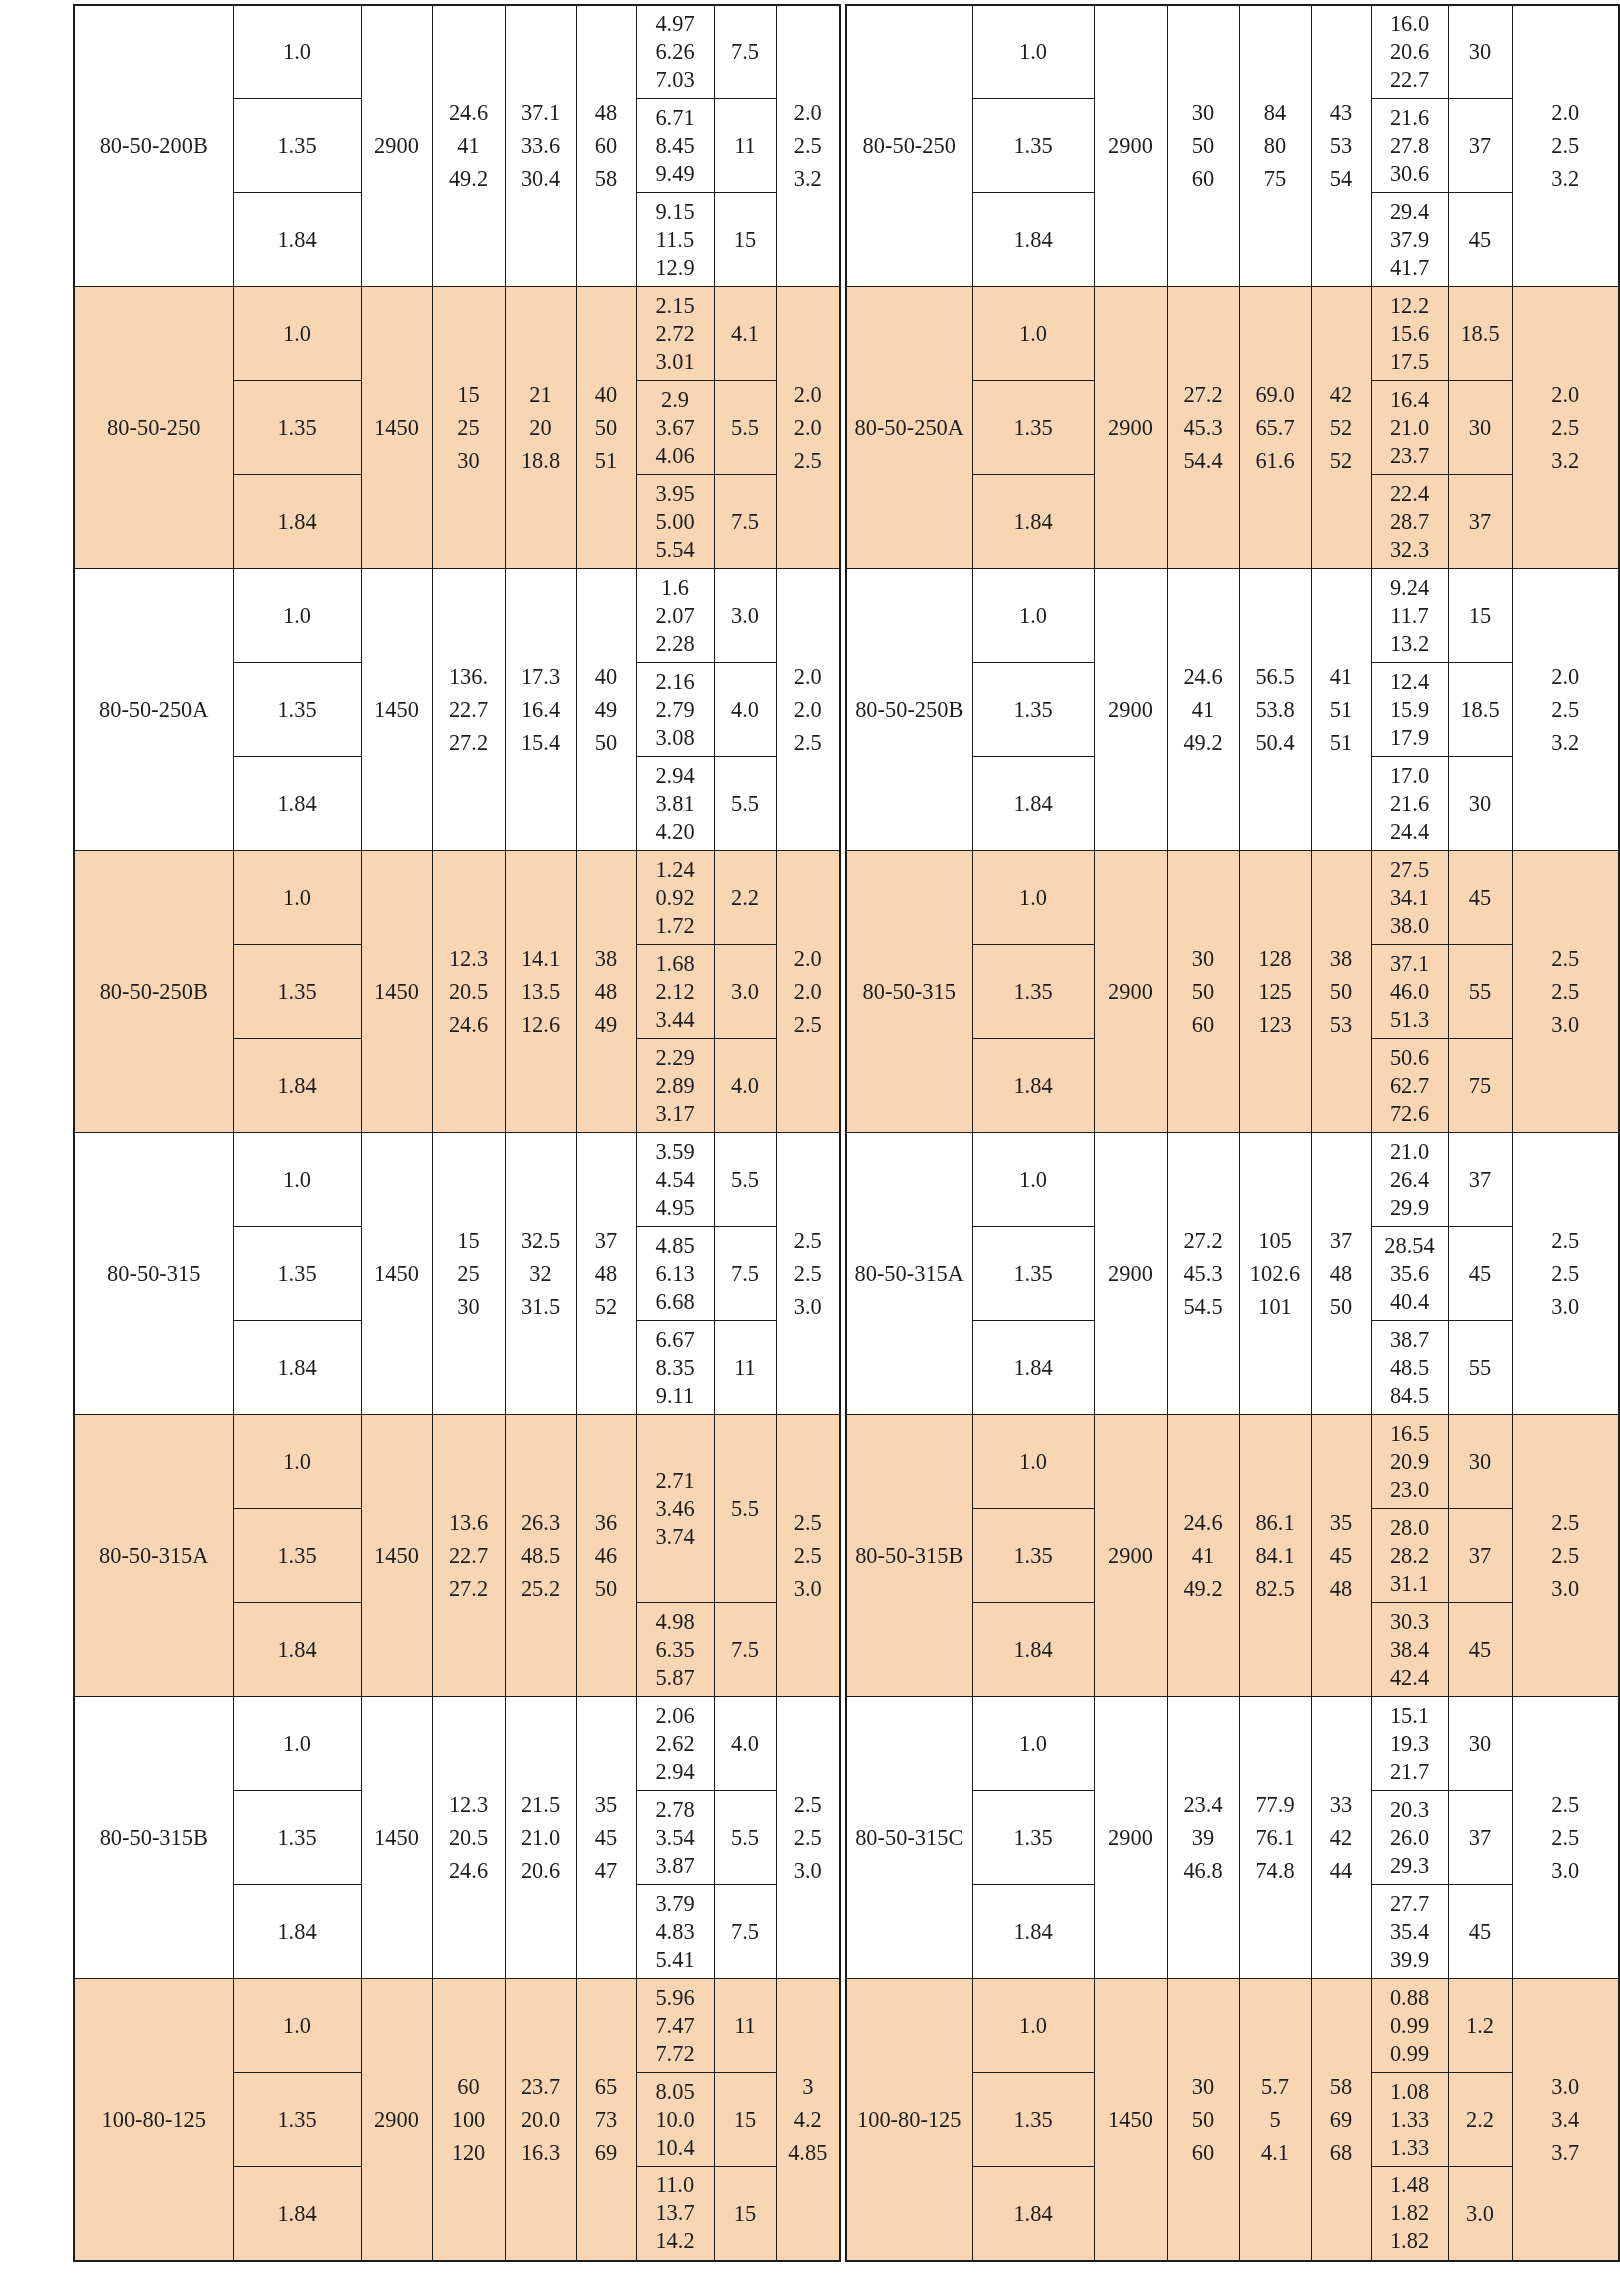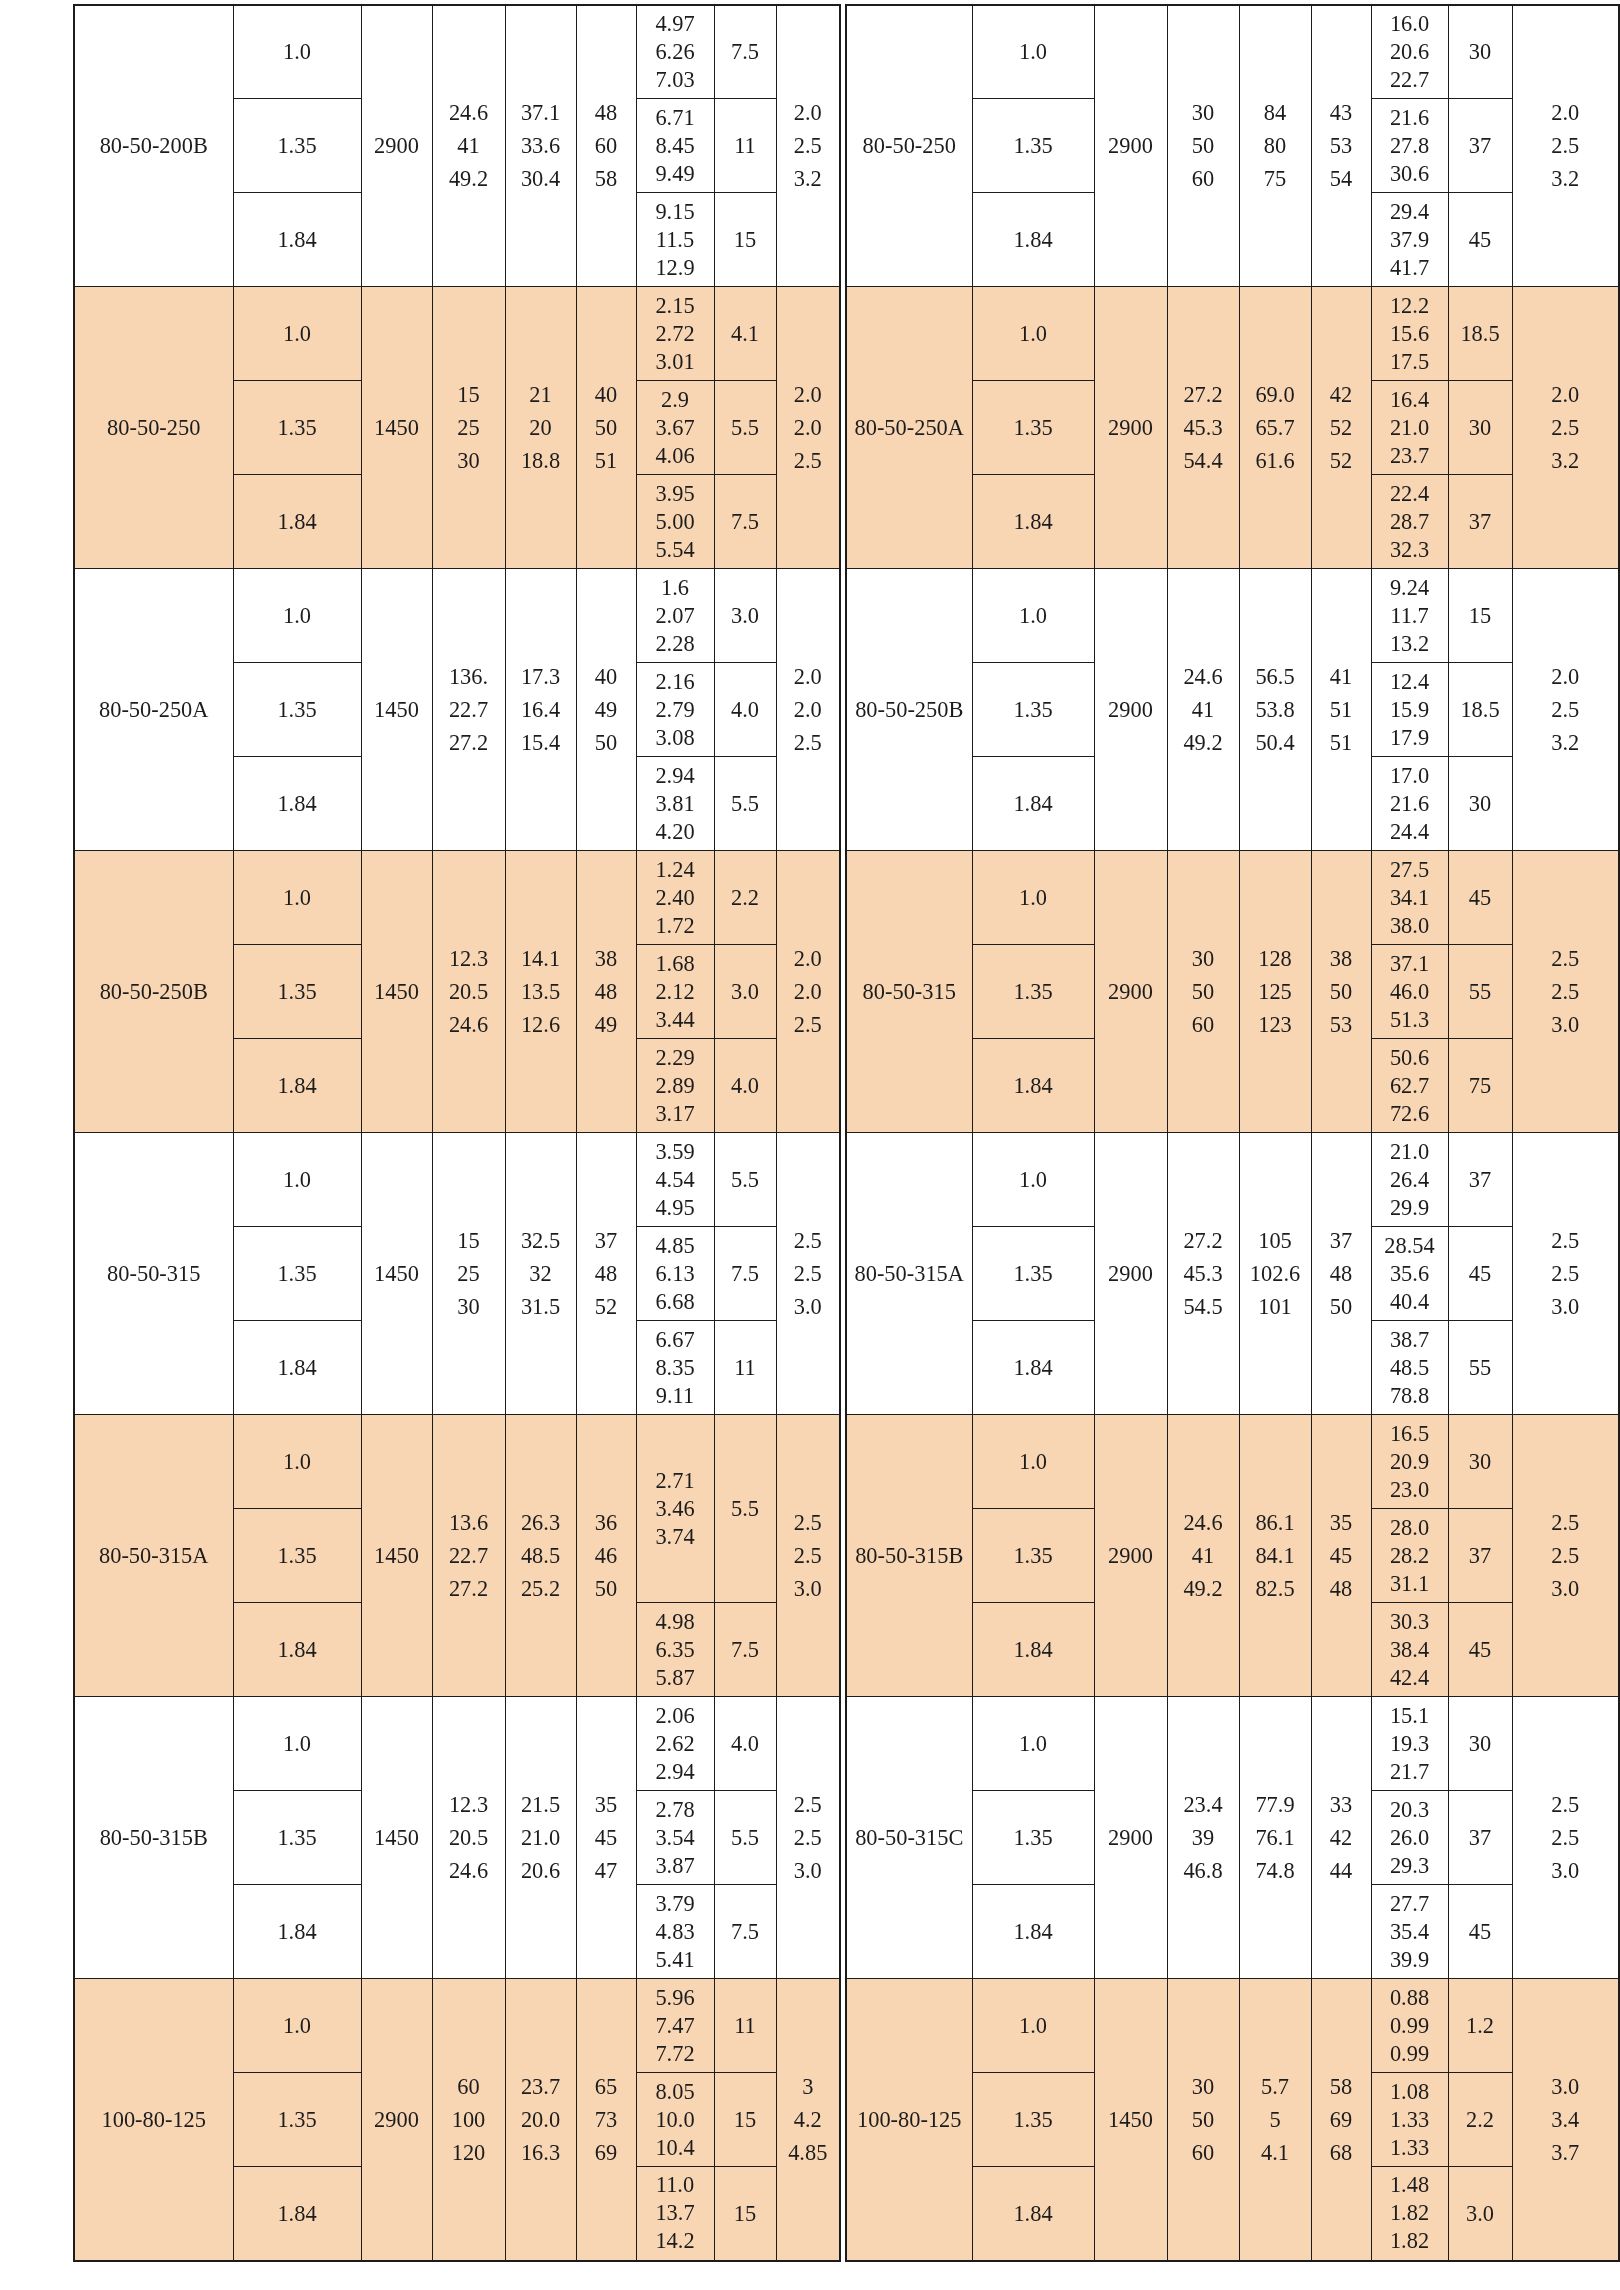--- a/index.html
+++ b/index.html
@@ -161,21 +161,21 @@
           <td rowspan="3" class="shaded">12.3
 20.5
 24.6</td>
           <td rowspan="3" class="shaded">14.1
 13.5
 12.6</td>
           <td rowspan="3" class="shaded">38
 48
 49</td>
           <td class="power shaded">1.24
-2.40
+0.92
 1.72</td>
           <td class="shaded">2.2</td>
           <td rowspan="3" class="shaded">2.0
 2.0
 2.5</td>
         </tr>
         <tr class="subrow">
           <td class="shaded">1.35</td>
           <td class="power shaded">1.68
 2.12
@@ -505,21 +505,21 @@
           <td>1.35</td>
           <td class="power">28.54
 35.6
 40.4</td>
           <td>45</td>
         </tr>
         <tr class="subrow">
           <td>1.84</td>
           <td class="power">38.7
 48.5
-78.8</td>
+84.5</td>
           <td>55</td>
         </tr>
         <tr class="subrow">
           <td rowspan="3" class="shaded">80-50-315B</td>
           <td class="shaded">1.0</td>
           <td rowspan="3" class="shaded">2900</td>
           <td rowspan="3" class="shaded">24.6
 41
 49.2</td>
           <td rowspan="3" class="shaded">86.1

